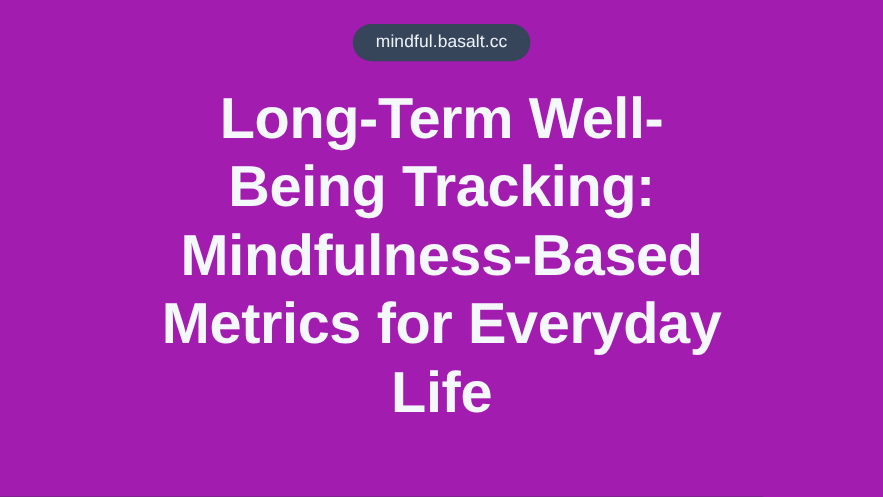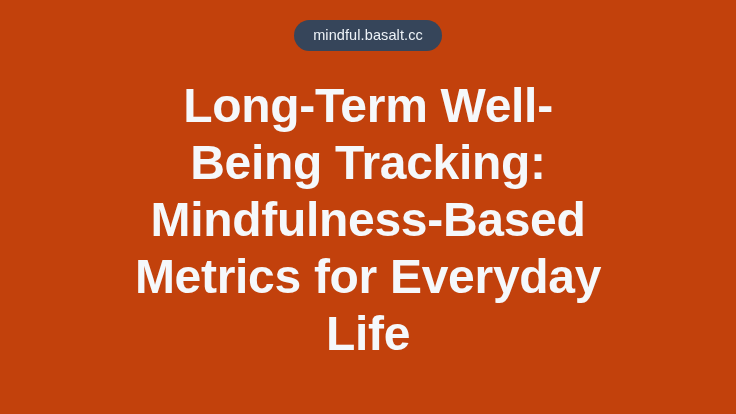--- a/index.html
+++ b/index.html
@@ -13,21 +13,21 @@
     overflow: hidden;
     font-family: "Liberation Sans", "DejaVu Sans", sans-serif;
     background: #2d3b4d;
   }
 
   .og-card {
     position: relative;
     box-sizing: border-box;
     width: 736px;
     height: 414px;
-    background: #c2410c;
+    background: #a21caf;
     display: flex;
     flex-direction: column;
     align-items: center;
     justify-content: flex-start;
     padding: 20px 56px 30px 56px;
   }
 
   
   .badge-row {
     width: 100%;
@@ -56,21 +56,21 @@
   
   .title-wrap {
     width: 100%;
     display: flex;
     align-items: flex-start;
     justify-content: center;
     margin-top: 20px;
   }
 
   .og-title {
-    margin: 6px;
+    margin: 0;
     width: 470px;
     text-align: center;
     color: #f5f8fb;
     font-size: 48px;
     font-weight: 700;
     line-height: 57px;
     letter-spacing: -0.3px;
     word-break: normal;
     overflow-wrap: break-word;
     -webkit-font-smoothing: antialiased;

